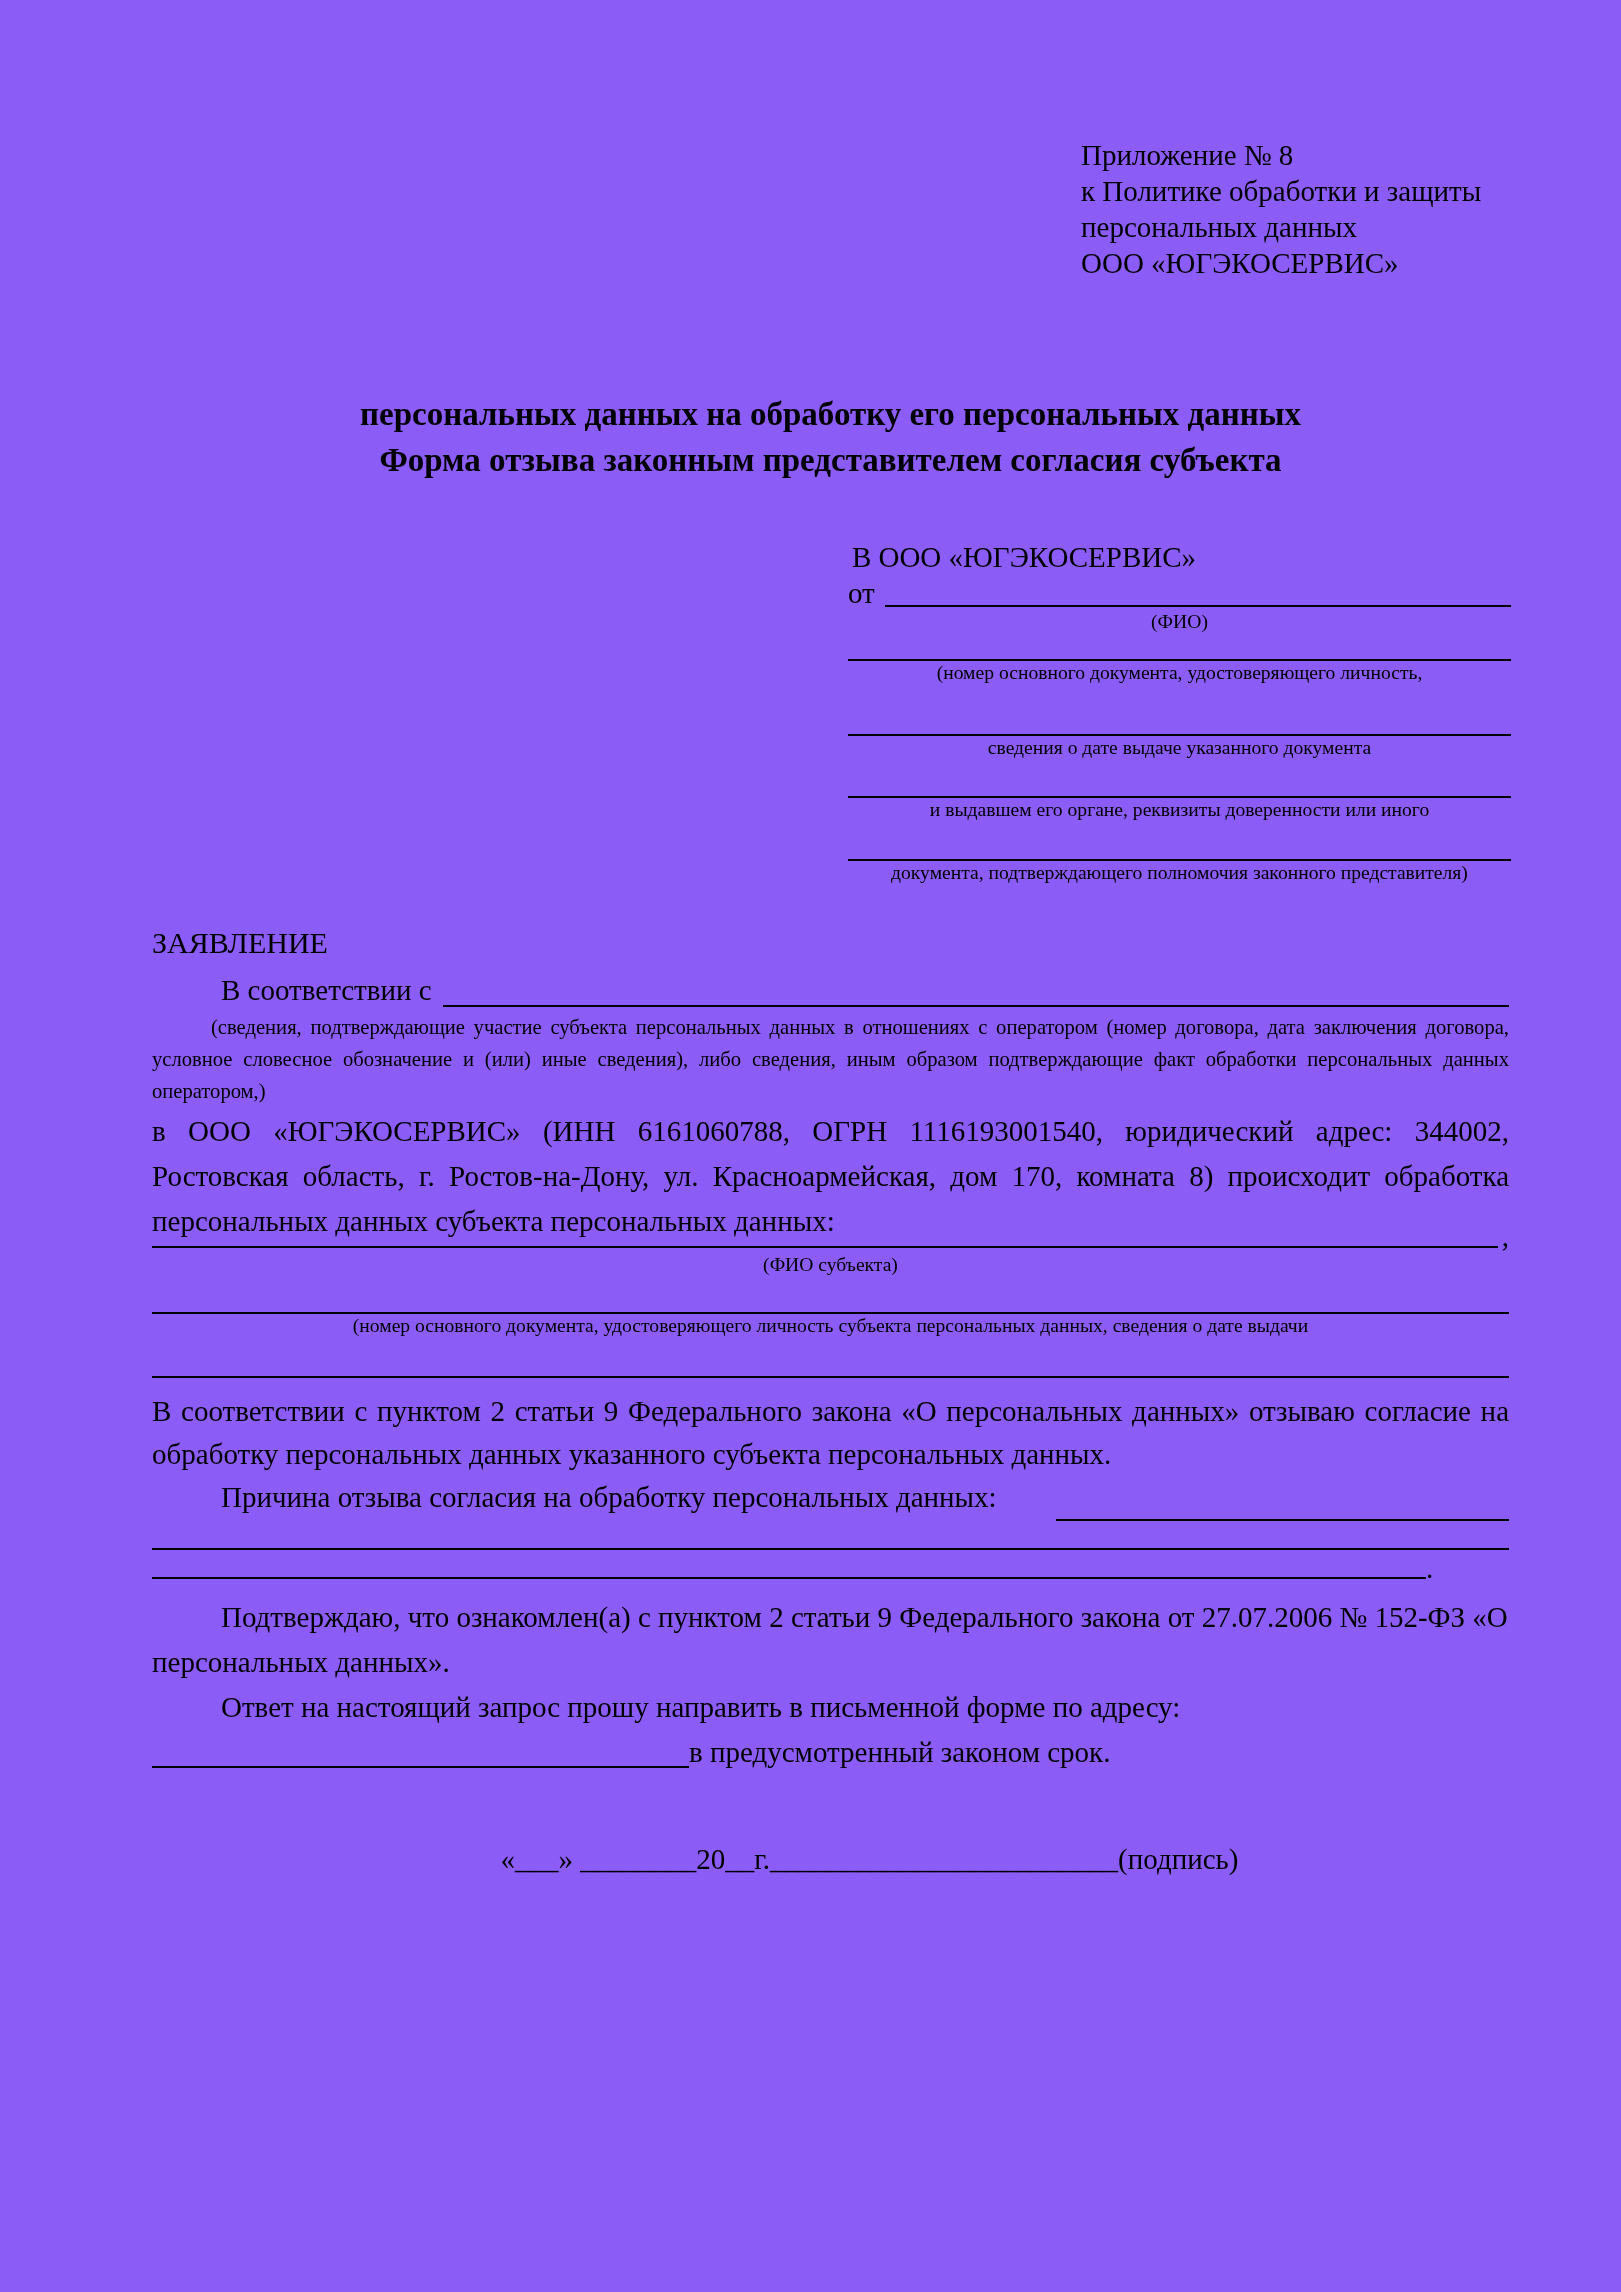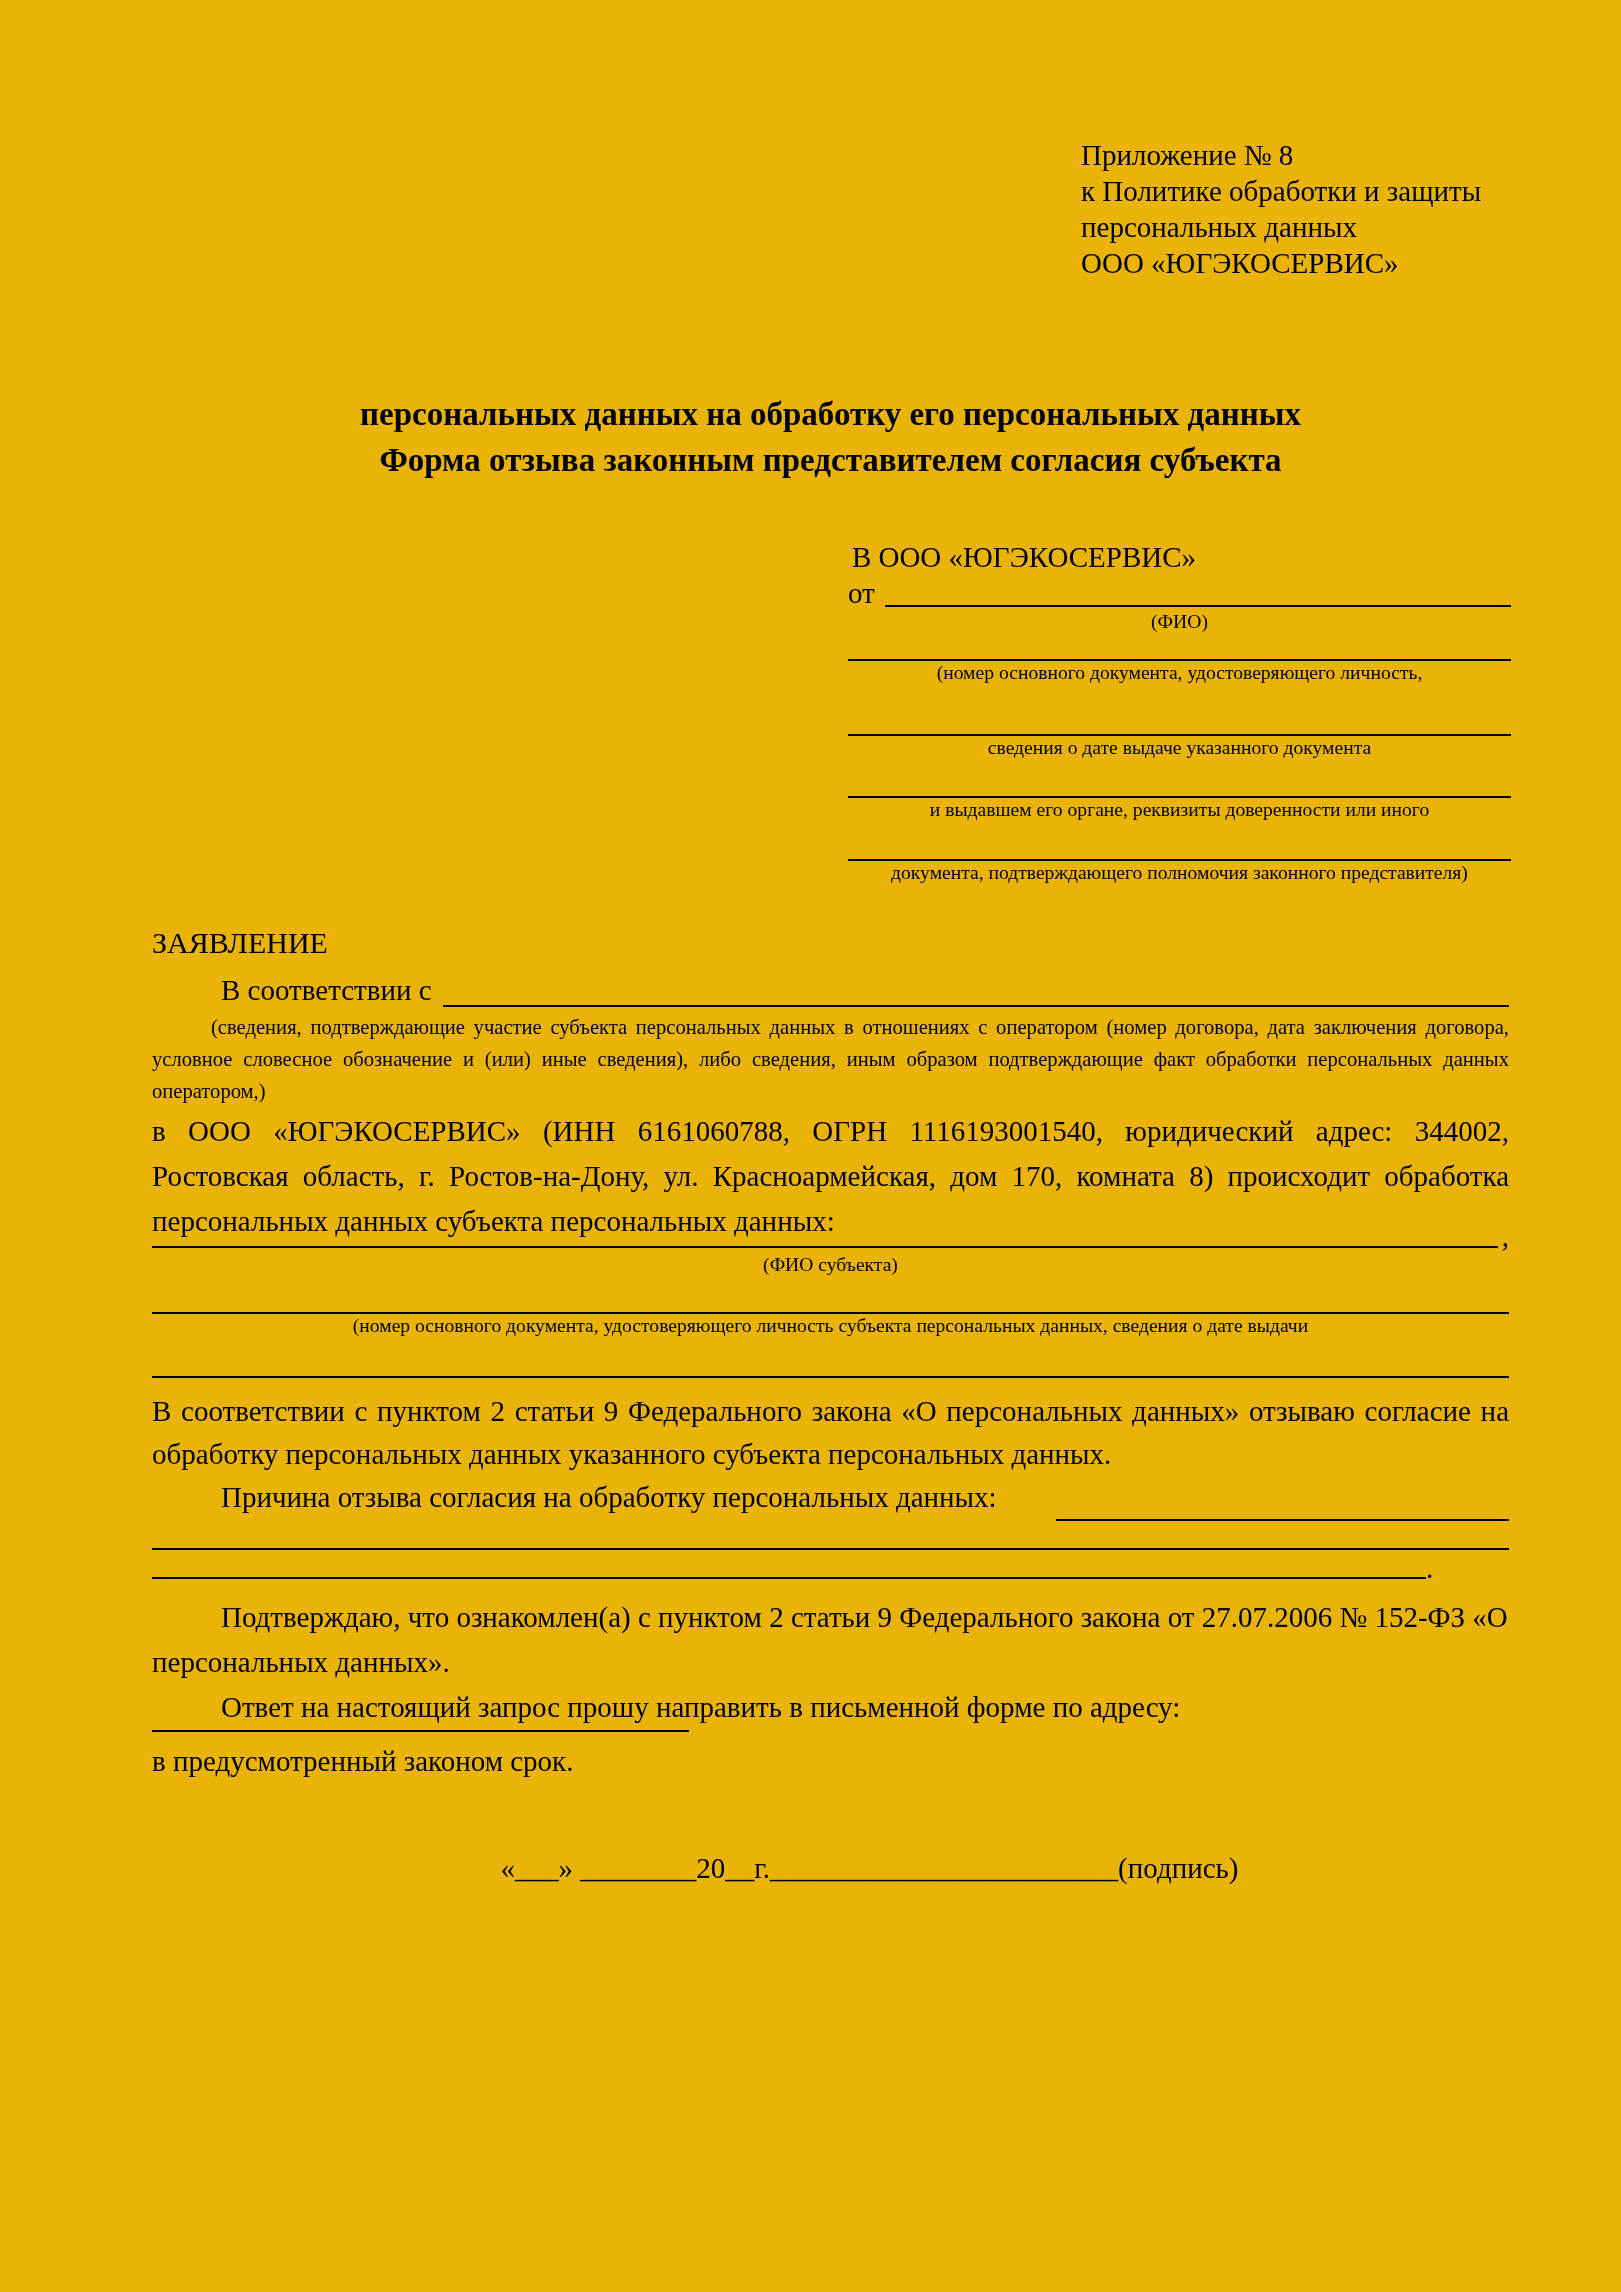--- a/index.html
+++ b/index.html
@@ -1,17 +1,17 @@
 <!DOCTYPE html>
 <html><head>
 <meta charset="utf-8">
 <style>
   html,body{margin:0;padding:0;background:#ffffff;}
   .page{
-    width:1621px;height:2293px;background:#eab308;color:#000;
+    width:1621px;height:2293px;background:#8b5cf6;color:#000;
     box-sizing:border-box;position:relative;overflow:hidden;
     padding:137px 112px 0 152px;
     font-family:"Liberation Serif","DejaVu Serif",serif;
     font-size:29px;line-height:1.15;
   }
   
   .appendix{margin-left:929px;font-size:29px;line-height:36px;}
   
   .title{margin-top:110px;text-align:center;font-weight:700;font-size:33px;line-height:46px;}
   
@@ -34,21 +34,21 @@
   .subject-fio-row{margin-top:-23.5px;line-height:33px;}
   .blank3{flex:1;border-bottom:2.9px solid #000;margin-bottom:4.9px;margin-right:3.9px;}
   .subj-line{border-bottom:2.9px solid #000;}
   .withdraw{margin-top:11.8px;line-height:43px;}
   .reason-row{display:flex;line-height:43px;gap:48px;}
   .big-blank-1{height:15.7px;border-bottom:2.9px solid #000;margin-top:13.7px;}
   .period-row{display:flex;align-items:flex-end;margin-top:3.9px;line-height:29px;}
   .blank-fixed{width:1274px;border-bottom:2.9px solid #000;margin-bottom:3.9px;}
   .confirm{margin-top:11.8px;text-indent:69px;line-height:45px;}
   .reply{text-indent:69px;line-height:45px;}
-  .reply-row{display:flex;line-height:45px;flex-direction:column;}
+  .reply-row{display:flex;line-height:45px;}
   .reply-blank{width:537px;border-bottom:2.9px solid #000;margin-bottom:6.9px;}
   
   .footer{display:flex;justify-content:center;margin-top:65px;line-height:39px;}
   .date-wrap{margin-left:78px;}
 </style>
 </head>
 <body>
 
 <div class="page">
 

